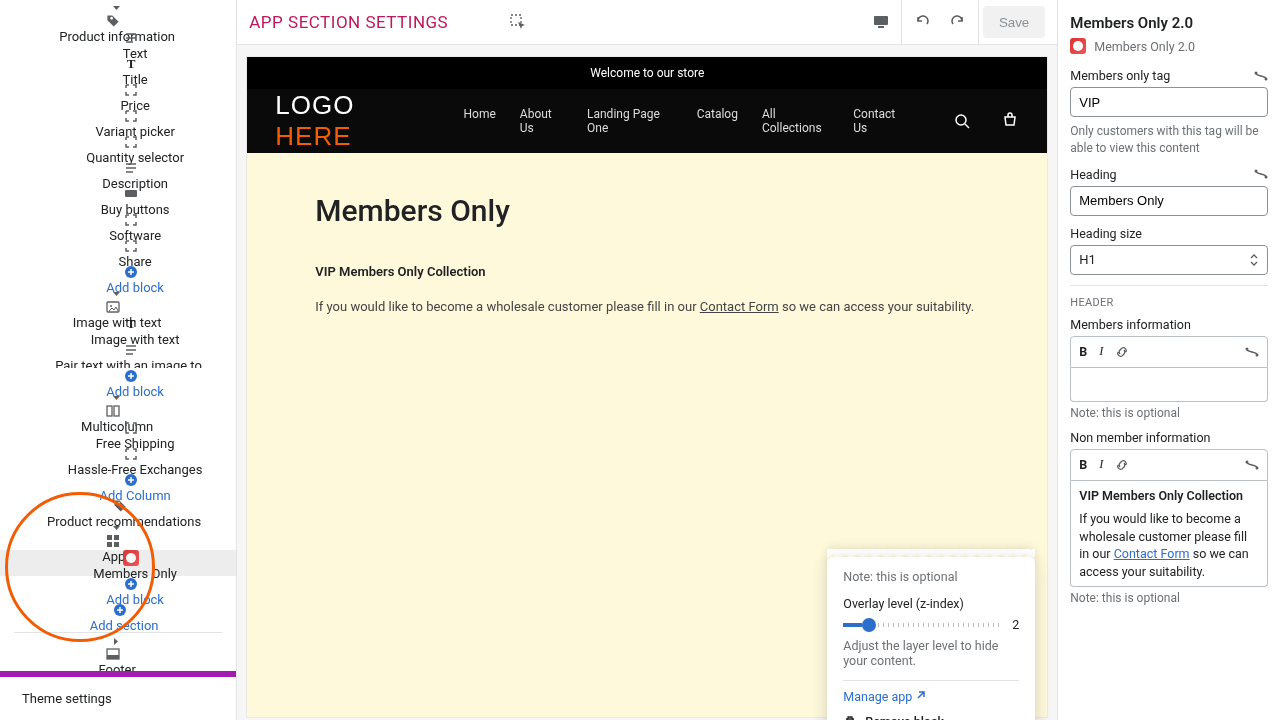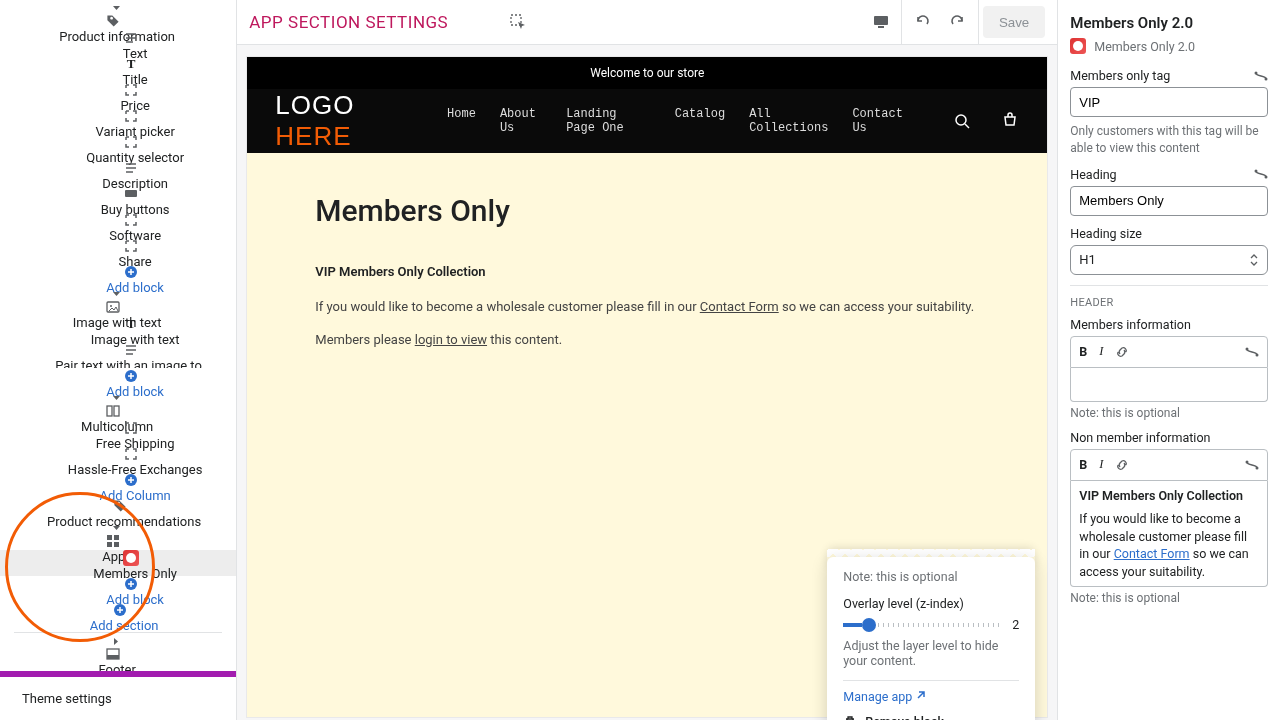--- a/index.html
+++ b/index.html
@@ -27,21 +27,21 @@
 .save-btn { height: 32px; padding: 0 16px; background: #f1f1f1; color: #8c9196; border-radius: 4px; display: flex; align-items: center; border: none; }
 .divider-v { width: 1px; height: 45px; background: #e1e3e5; }
 
 
 .preview-area { flex: 1; background: #f6f6f7; padding: 12px 10px; position: relative; }
 .preview-frame { width: 800px; height: 660px; background: #fff; box-shadow: 0 0 0 1px rgba(0,0,0,0.05); overflow: hidden; position: relative; }
 .announce { height: 32px; background: #000; color: #fff; font-size: 12px; display: flex; align-items: center; justify-content: center; }
 .site-header { height: 64px; background: #0a0a0a; display: flex; align-items: center; padding: 0 28px; gap: 18px; }
 .logo { font-family: Impact, Haettenschweiler, sans-serif; font-size: 26px; letter-spacing: 1px; }
 .logo .w { color: #fff; } .logo .o { color: #F25C05; }
-.navlinks { display: flex; gap: 24px; margin-left: 18px; font-family: Liberation Mono, monospace; }
+.navlinks { display: flex; gap: 24px; margin-left: 18px; }
 .navlinks span { color: #ddd; font-size: 12px; }
 .site-header .sp { flex: 1; }
 .site-header .shicon { color: #fff; margin-left: 12px; }
 .members-body { background: #FFF9DC; height: 564px; padding: 40px 68px; }
 .members-body h1 { font-size: 30px; font-weight: 500; margin-bottom: 36px; }
 .mo-sub { font-size: 13px; font-weight: 600; margin-bottom: 20px; }
 .mo-p { font-size: 13px; color: #444; margin-bottom: 18px; }
 .mo-p a { color: #444; text-decoration: underline; }
 
 
@@ -62,21 +62,21 @@
 
 
 .right-panel { width: 225px; border-left: 1px solid #e1e3e5; padding: 14px 12px; overflow-y: auto; font-size: 12.5px; height: 720px; }
 .right-panel h3 { font-size: 15px; font-weight: 600; margin-bottom: 6px; }
 .app-row { display: flex; align-items: center; gap: 8px; margin-bottom: 14px; color: #6d7175; }
 .app-icon { width: 16px; height: 16px; background: linear-gradient(135deg, #d33, #e55); border-radius: 3px; position:relative; }
 .app-icon::after { content:''; position:absolute; inset:3px; background:#fff; border-radius:50%; }
 .field-label-row { display: flex; justify-content: space-between; align-items: center; margin: 8px 0 4px; }
 .field-label { font-size: 12.5px; }
 .input, .select { width: 100%; height: 30px; border: 1px solid #8c9196; border-radius: 4px; padding: 0 8px; font-size: 13px; background:#fff; }
-.select { display:flex; align-items:center; justify-content:space-between;border-radius:6px; }
+.select { display:flex; align-items:center; justify-content:space-between; }
 .help-text { color: #6d7175; font-size: 12px; margin: 6px 0 10px; line-height: 1.4; }
 .color-row { display: flex; align-items: center; gap: 10px; margin: 10px 0; }
 .swatch { width: 30px; height: 30px; border-radius: 50%; background: #FFF9DC; border: 1px solid #ddd; }
 .color-row .txt .n { font-size: 12px; } .color-row .txt .v { font-size: 11px; color: #6d7175; }
 .right-panel hr { border:none; border-top:1px solid #e1e3e5; margin:10px 0; }
 .section-hdr { font-size: 11px; color: #6d7175; letter-spacing: 0.3px; margin: 4px 0 8px; }
 .rte-bar { display:flex; align-items:center; height:32px; border:1px solid #babfc3; border-radius:4px 4px 0 0; padding:0 8px; gap:12px; background:#fff; }
 .rte-bar .b { font-weight:700; } .rte-bar .i { font-style:italic; font-family:serif; } .rte-bar .sp { flex:1; }
 .rte-body { border:1px solid #babfc3; border-top:none; border-radius:0 0 4px 4px; min-height:34px; padding:6px 8px; font-size:12.5px; line-height:1.4; background:#fff; }
 .rte-body .strong { font-weight:600; }
@@ -400,21 +400,20 @@
               <svg width="18" height="18">
                 <path d="M4 5h10l-1 8H5z" fill="none" stroke="#fff" stroke-width="1.5"></path>
                 <path d="M7 5V3a2 2 0 014 0v2" fill="none" stroke="#fff" stroke-width="1.5"></path>
               </svg>
             </span>
         </div>
         <div class="members-body">
           <h1>Members Only</h1>
           <div class="mo-sub">VIP Members Only Collection</div>
           <div class="mo-p"><span>If you would like to become a wholesale customer please fill in our </span><a href="#">Contact Form</a><span> so we can access your suitability.</span></div>
-          <div class="mo-p"><span>Members please </span><a href="#">login to view</a><span> this content.</span></div>
         </div>
       </div>
 
       <div class="snippet-box">
           <div class="zig"></div>
           <div class="t">...atabil...</div>
         </div>
       <div class="float-panel">
         <div class="note">Note: this is optional</div>
         <div class="lbl">Overlay level (z-index)</div>

